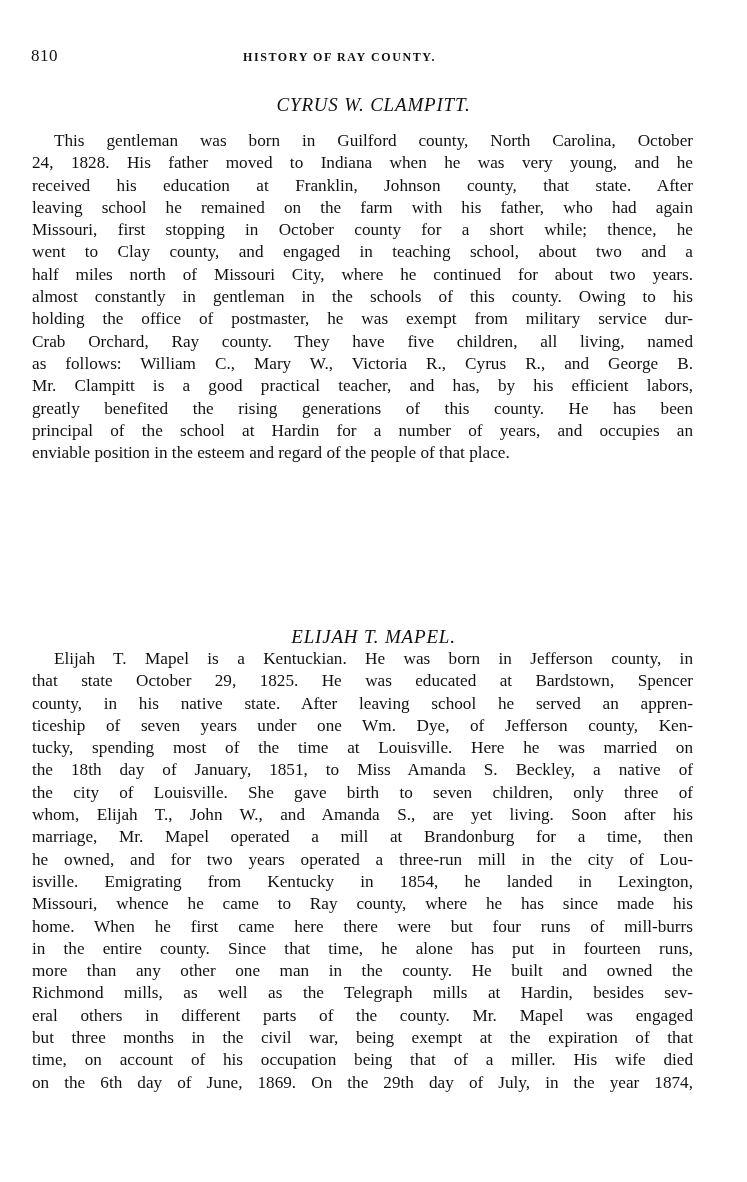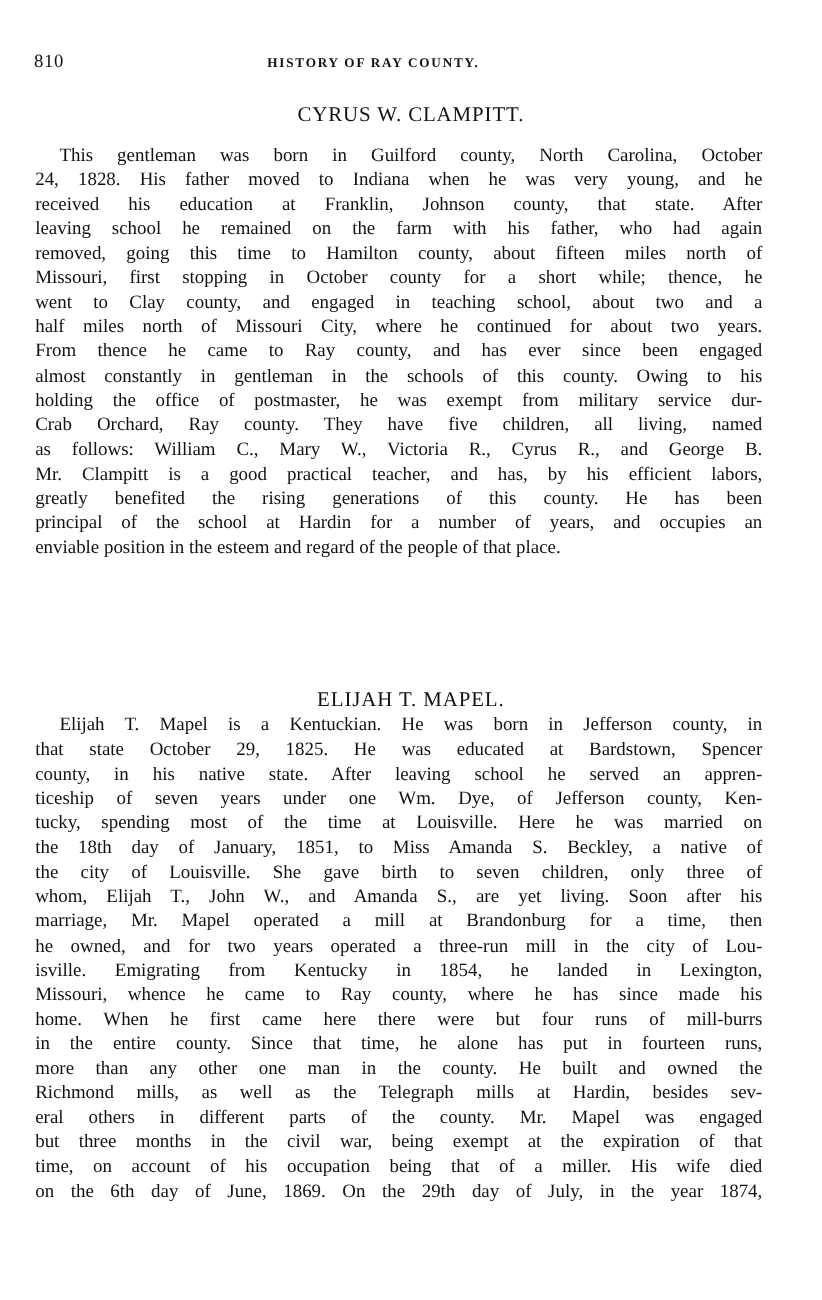--- a/index.html
+++ b/index.html
@@ -31,20 +31,21 @@
       font-weight: bold;
       letter-spacing: 1.6px;
     }
     .section-title {
       position: absolute;
       left: 0;
       width: 747px;
       text-align: center;
       font-size: 19px;
       letter-spacing: 0.8px;
+      font-style: italic;
     }
     .section-title.s1 { top: 94px; }
     .section-title.s2 { top: 626px; text-align: center; }
     .body-block {
       position: absolute;
       left: 32px;
       width: 661px;
       font-size: 17.2px;
       line-height: 22.3px;
     }
@@ -71,25 +72,23 @@
 
   <div class="page-number">810</div>
   <div class="running-head">HISTORY OF RAY COUNTY.</div>
 
   <div class="section-title s1">CYRUS W. CLAMPITT.</div>
   <div class="body-block b1">
     <span class="line indent">This gentleman was born in Guilford county, North Carolina, October</span>
     <span class="line">24, 1828. His father moved to Indiana when he was very young, and he</span>
     <span class="line">received his education at Franklin, Johnson county, that state. After</span>
     <span class="line">leaving school he remained on the farm with his father, who had again</span>
-    <span class="line">removed, going this time to Hamilton county, about fifteen miles north of</span>
     <span class="line">Missouri, first stopping in October county for a short while; thence, he</span>
     <span class="line">went to Clay county, and engaged in teaching school, about two and a</span>
     <span class="line">half miles north of Missouri City, where he continued for about two years.</span>
-    <span class="line">From thence he came to Ray county, and has ever since been engaged</span>
     <span class="line">almost constantly in gentleman in the schools of this county. Owing to his</span>
     <span class="line">holding the office of postmaster, he was exempt from military service dur-</span>
     <span class="line">Crab Orchard, Ray county. They have five children, all living, named</span>
     <span class="line">as follows: William C., Mary W., Victoria R., Cyrus R., and George B.</span>
     <span class="line">Mr. Clampitt is a good practical teacher, and has, by his efficient labors,</span>
     <span class="line">greatly benefited the rising generations of this county. He has been</span>
     <span class="line">principal of the school at Hardin for a number of years, and occupies an</span>
     <span class="line last">enviable position in the esteem and regard of the people of that place.</span>
   </div>
 

